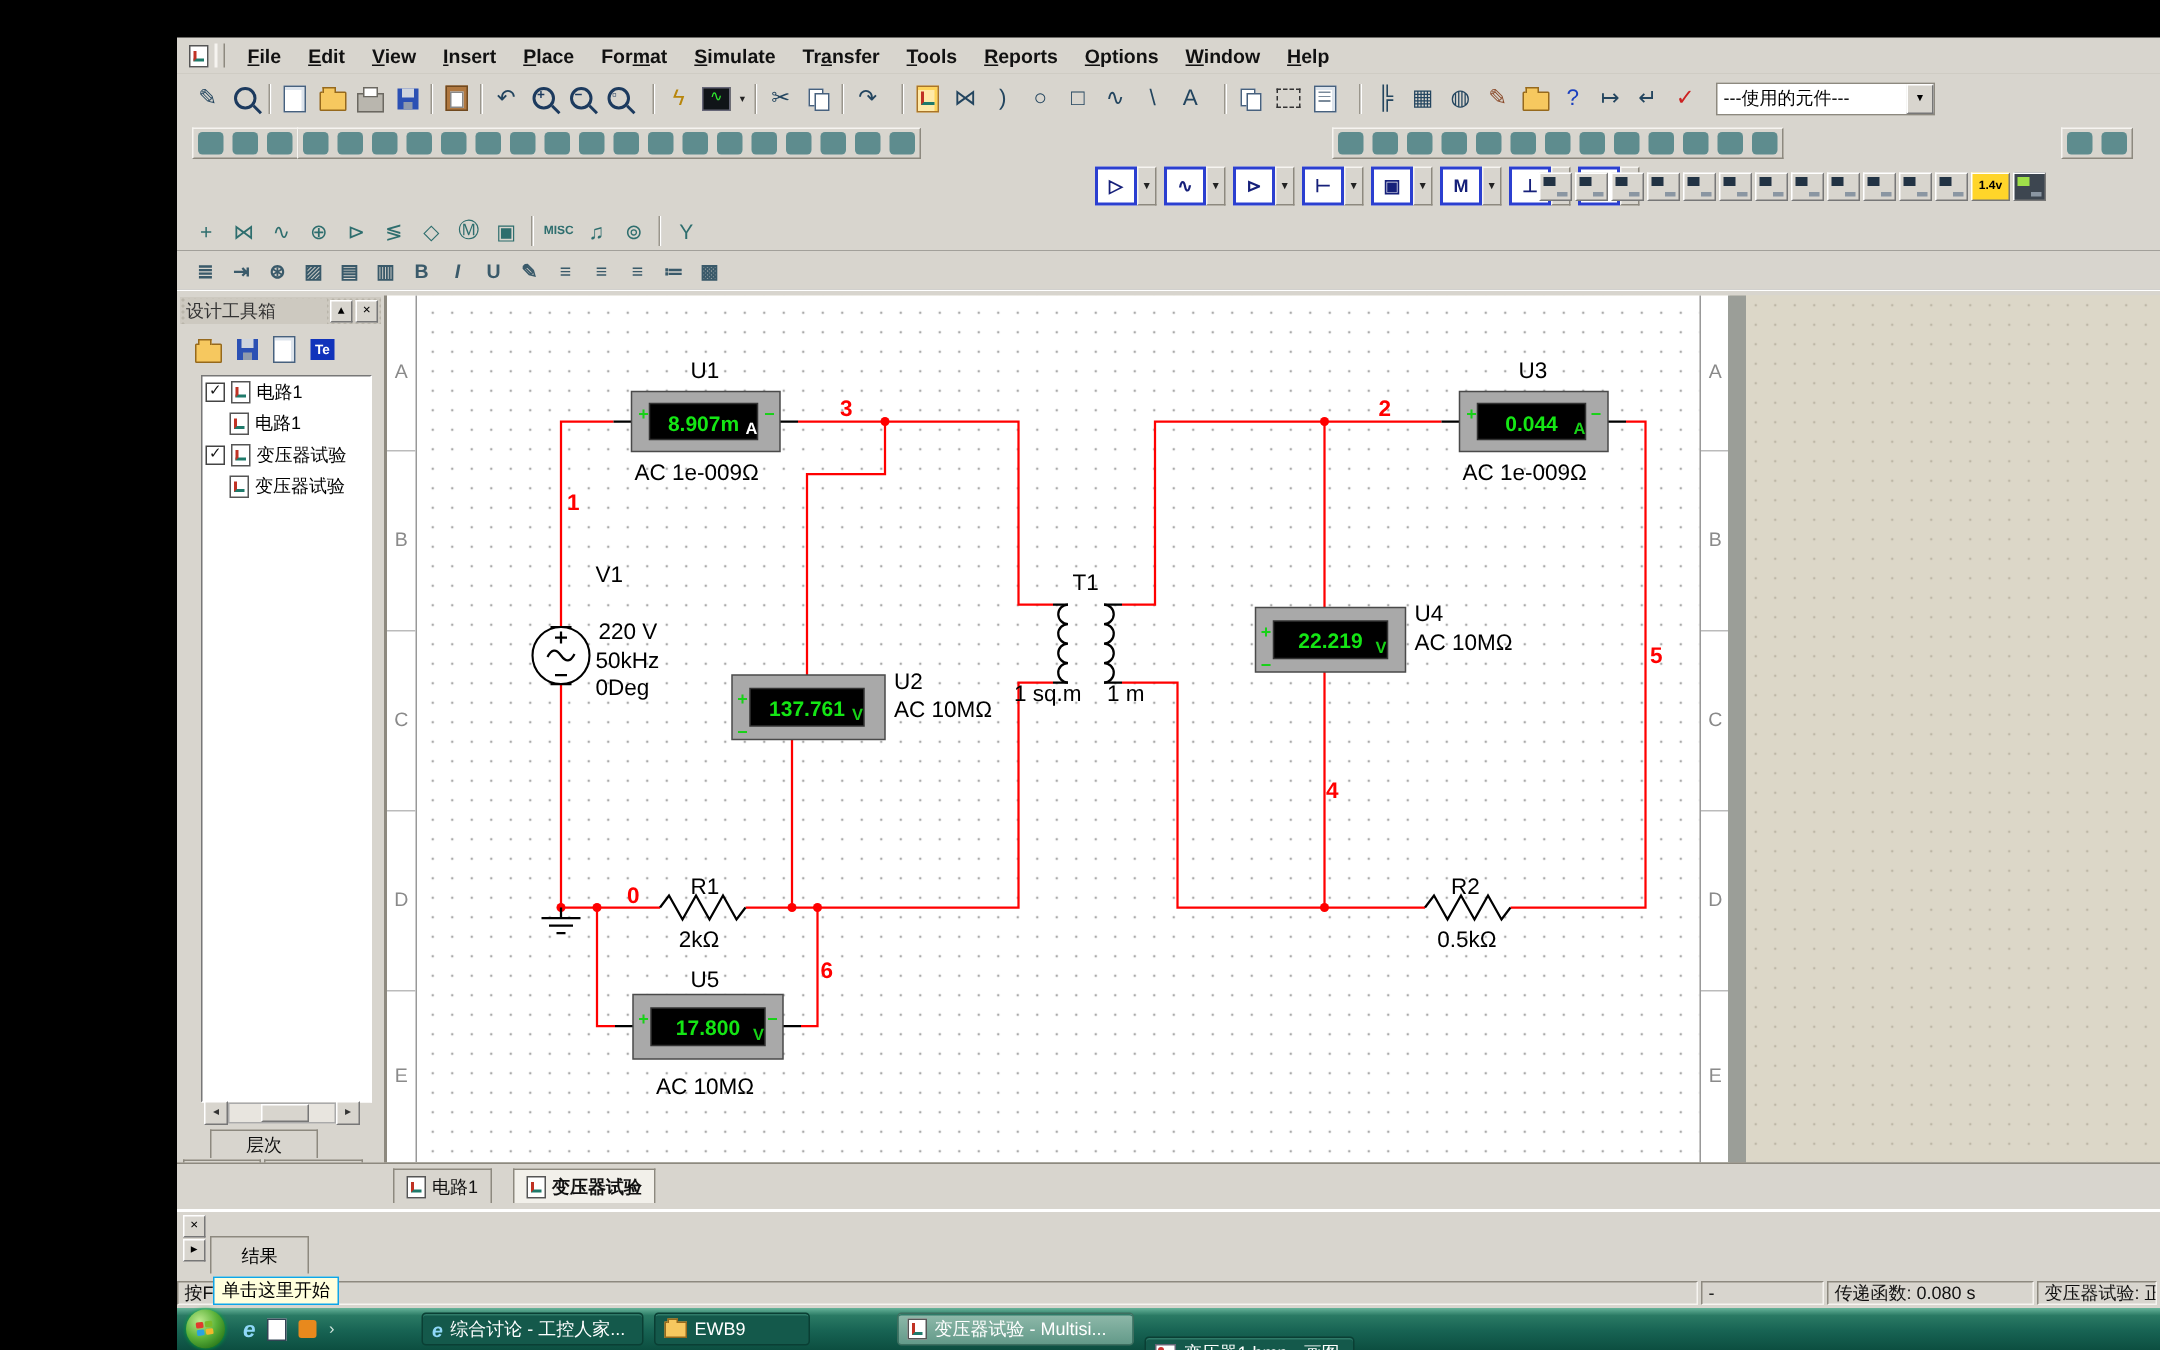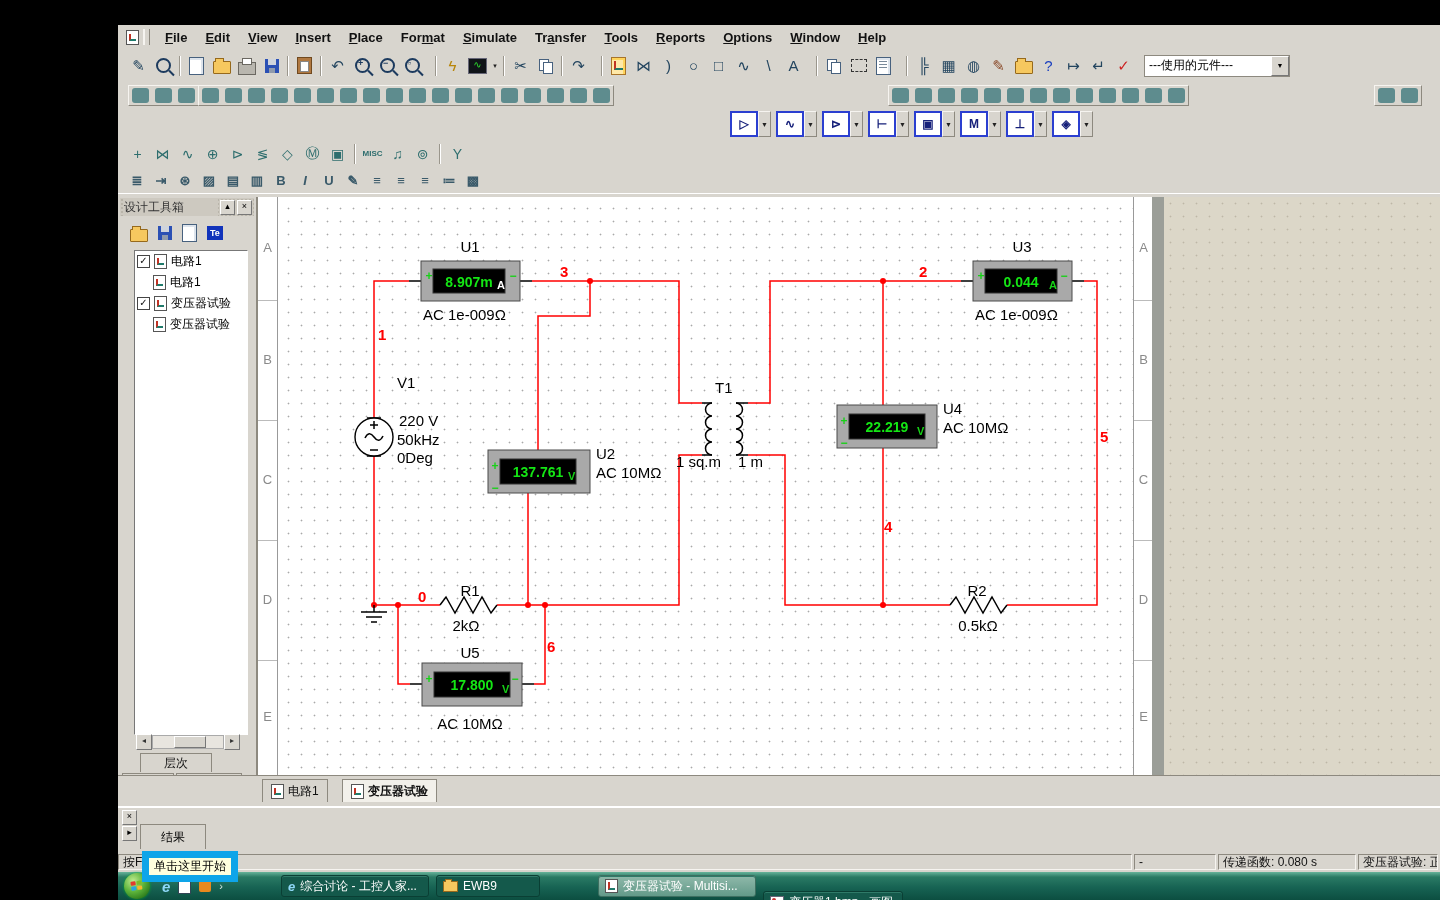--- a/index.html
+++ b/index.html
@@ -136,21 +136,21 @@
   #res-close{left:120px;top:810px;}
   #res-arrow{left:120px;top:826px;}
   #res-tab{left:140px;top:824px;width:64px;height:24px;background:#d8d5ce;border:1px solid #8d897f;border-bottom:none;
      font-size:12px;display:flex;align-items:center;justify-content:center;}
 
   #statusbar{left:118px;top:852px;width:1322px;height:20px;background:#d8d5ce;display:flex;font-size:12px;color:#111;}
   .sseg{border:1px solid;border-color:#8d897f #f6f4f0 #f6f4f0 #8d897f;height:16px;margin-top:2px;padding:0 4px;line-height:15px;
         white-space:nowrap;overflow:hidden;box-sizing:border-box;}
   #sseg1{width:1014px;}#sseg2{width:82px;margin-left:2px;}#sseg3{width:138px;margin-left:2px;}#sseg4{width:80px;margin-left:2px;}
 
-  #tooltip{left:142px;top:851px;height:17px;background:#ffffdd;border:7px solid #0ea5e9;font-size:12px;color:#000;
+  #tooltip{left:142px;top:851px;height:17px;background:#ffffdd;border:1px solid #0ea5e9;font-size:12px;color:#000;
      line-height:16px;padding:0 5px;z-index:50;}
 
   
   #taskbar{left:118px;top:872px;width:1322px;height:28px;
      background:linear-gradient(180deg,#67b39a 0%,#2a7a64 18%,#176353 55%,#0c4e40 100%);display:flex;align-items:center;}
   #start-orb{width:26px;height:26px;border-radius:50%;margin-left:6px;position:relative;
      background:radial-gradient(circle at 35% 30%,#bdea8e,#5cb33a 45%,#2e7d1d 78%,#1d5a12);box-shadow:0 0 3px #0a3;}
   .flag{position:absolute;left:7px;top:8px;width:12px;height:10px;transform:rotate(-8deg);display:grid;
      grid-template-columns:5px 5px;grid-template-rows:4px 4px;gap:1px;}
   .flag i{border-radius:1px;}
@@ -416,20 +416,36 @@
         </span>
         <span class="cbtn-unit">
           <span class="cbtn">⊥</span>
           <span class="cdd">▼</span>
         </span>
         <span class="cbtn-unit">
           <span class="cbtn">◈</span>
           <span class="cdd">▼</span>
         </span>
       </span>
+    <span id="instruments" style="display:flex;align-items:center;gap:2px;position:absolute;left:908px">
+        <span class="inst"></span>
+        <span class="inst"></span>
+        <span class="inst"></span>
+        <span class="inst"></span>
+        <span class="inst"></span>
+        <span class="inst"></span>
+        <span class="inst"></span>
+        <span class="inst"></span>
+        <span class="inst"></span>
+        <span class="inst"></span>
+        <span class="inst"></span>
+        <span class="inst"></span>
+        <span class="inst probe">1.4v</span>
+        <span class="inst dark"></span>
+      </span>
   </div>
 
   <div id="rowD" class="trow abs">
     <div style="width:8px"></div>
     <span id="families" style="display:flex;align-items:center;gap:2px">
         <span class="fam">+</span>
         <span class="fam">⋈</span>
         <span class="fam">∿</span>
         <span class="fam">⊕</span>
         <span class="fam">⊳</span>

